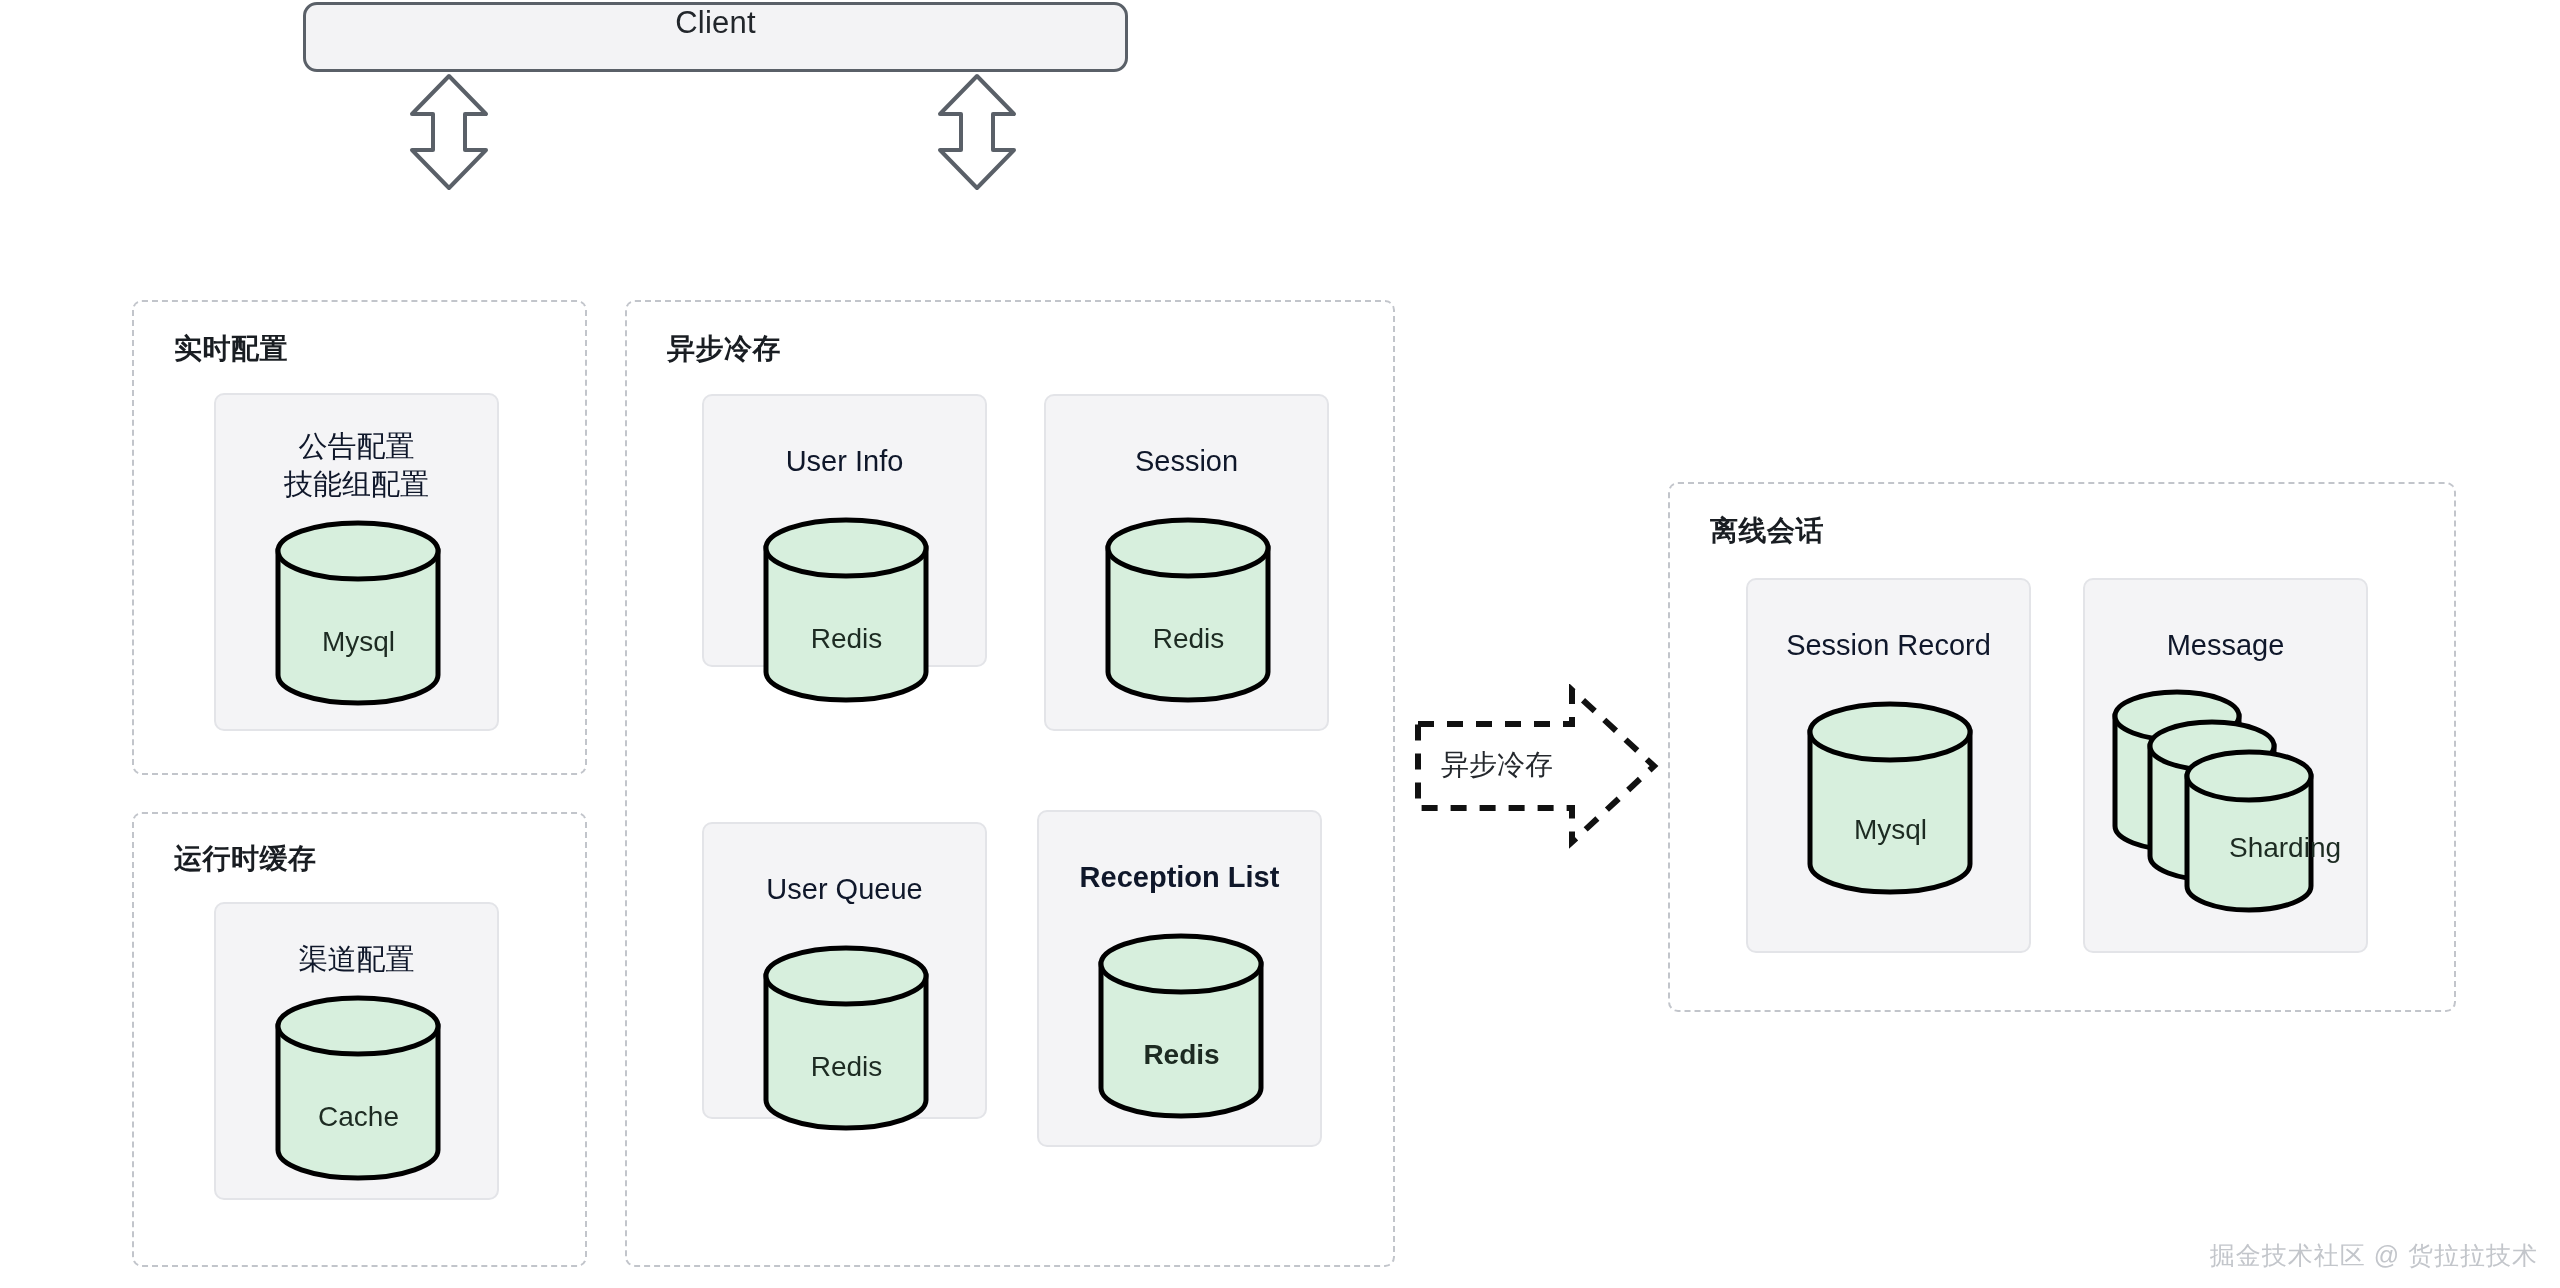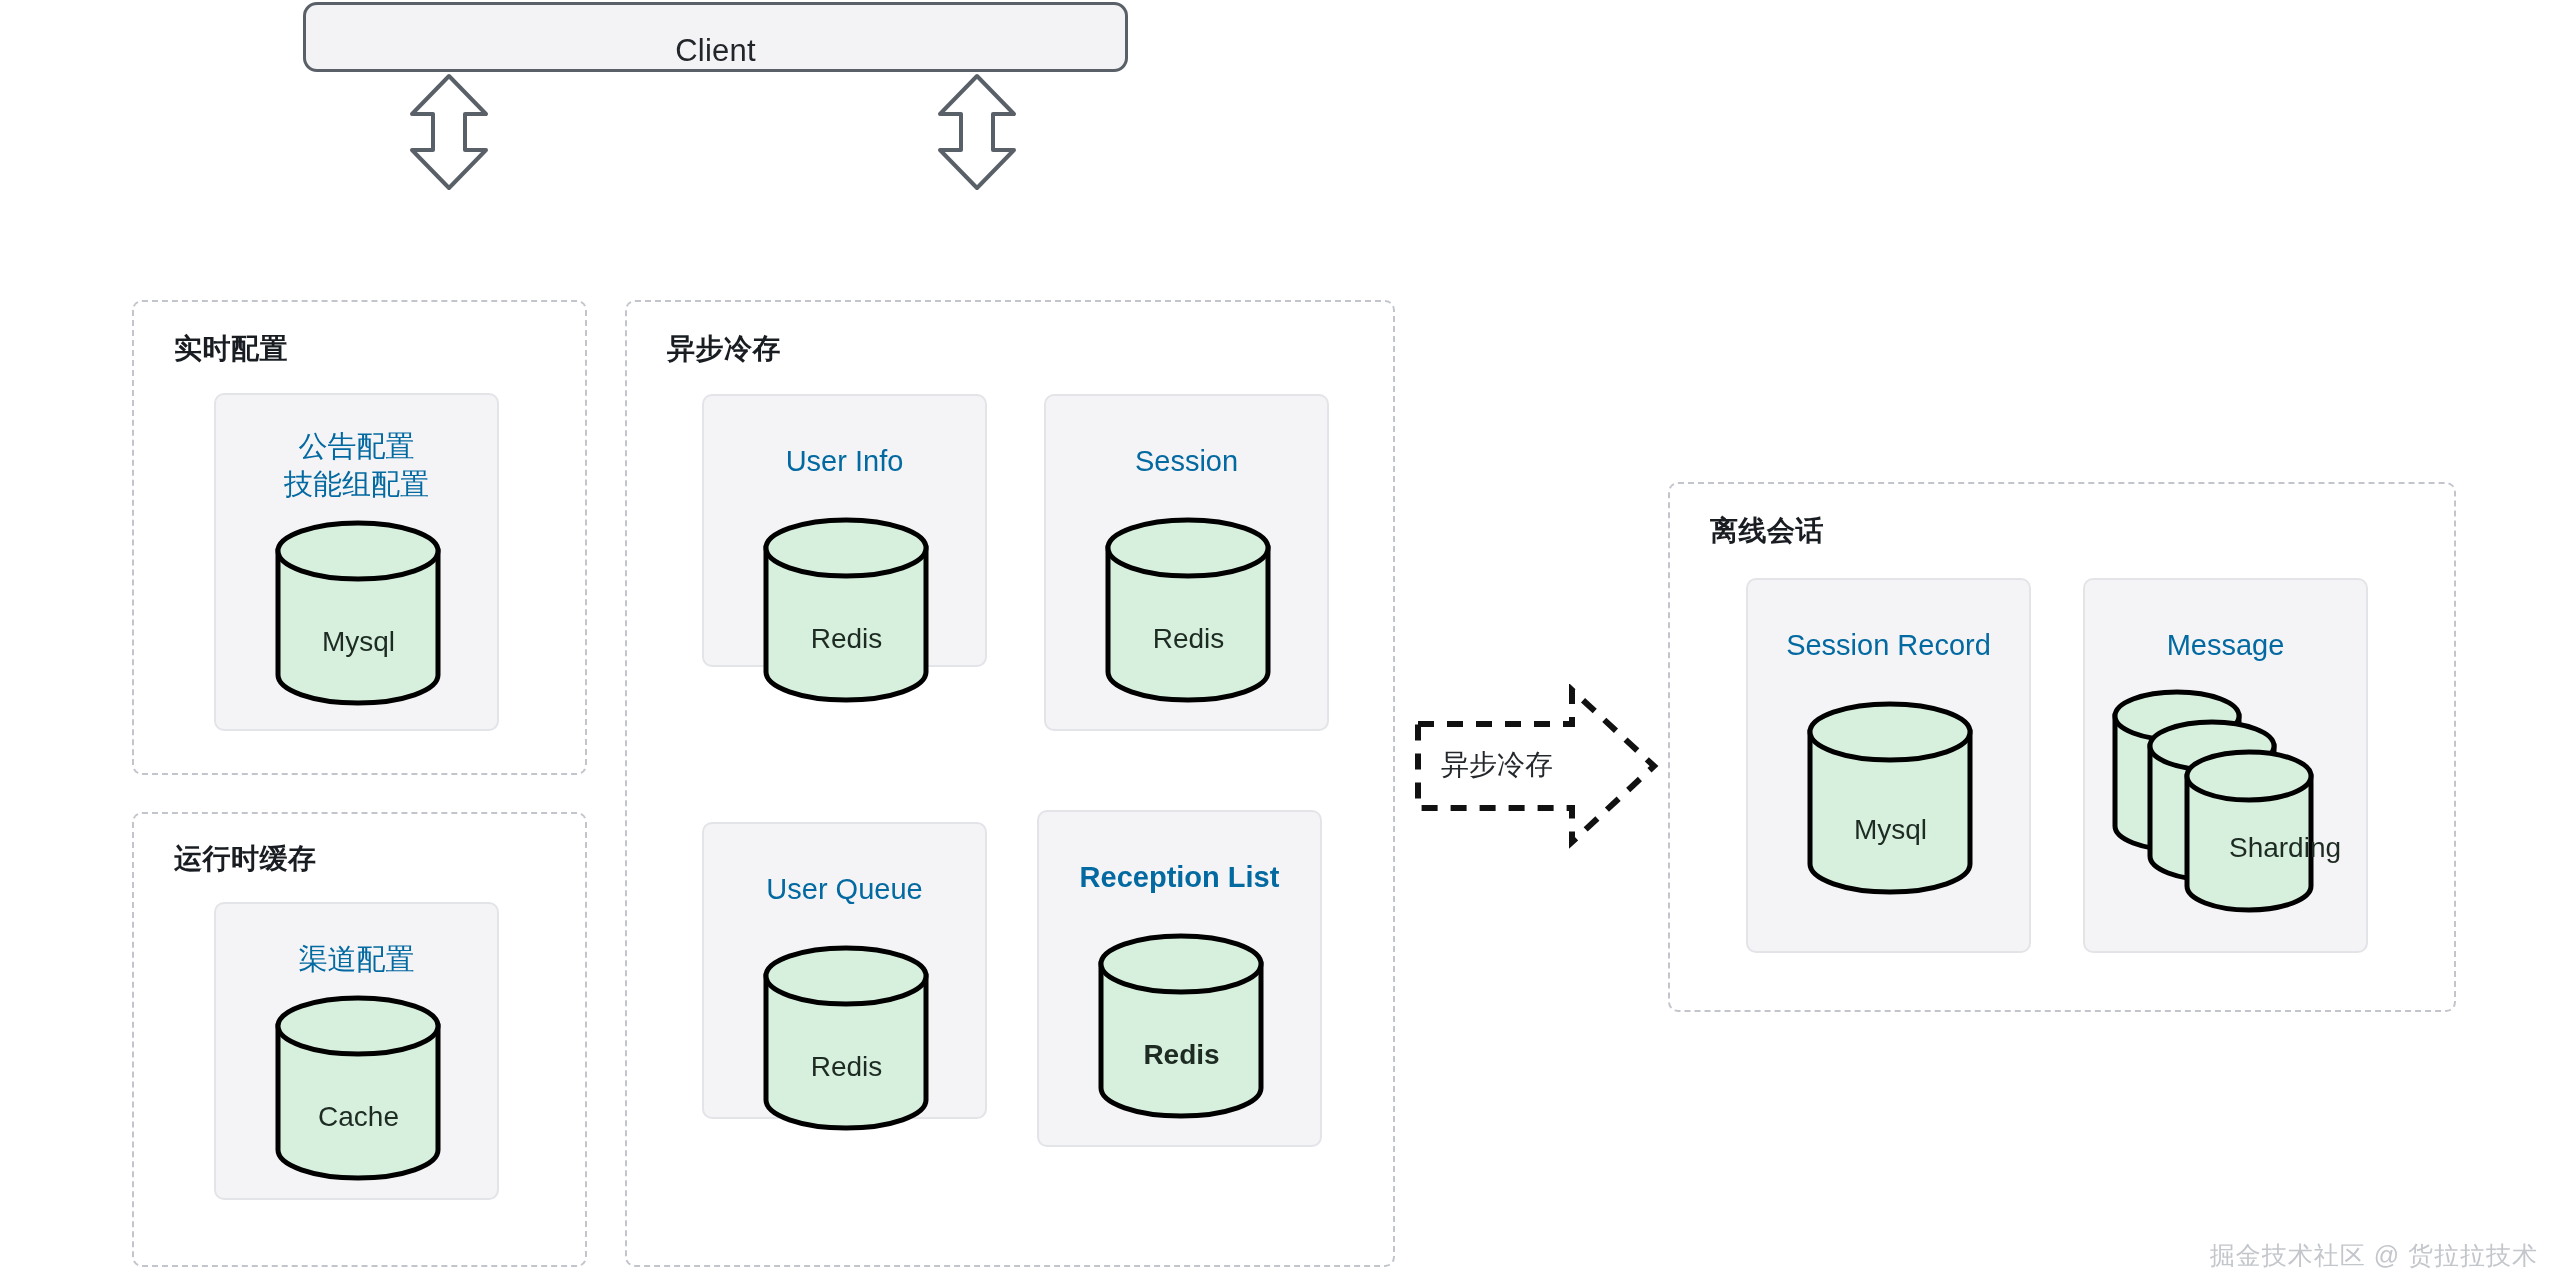--- a/index.html
+++ b/index.html
@@ -27,21 +27,21 @@
     position: absolute;
     left: 303px;
     top: 2px;
     width: 825px;
     height: 70px;
     background: #f3f3f5;
     border: 3px solid #5a6068;
     border-radius: 14px;
     box-sizing: border-box;
     display: flex;
-    align-items: flex-end;
+    align-items: flex-start;
     justify-content: center;
   }
   .client-label {
     font-size: 31px;
     color: #22262b;
     letter-spacing: 0.2px;
   }
 
   
   .group {
@@ -67,21 +67,21 @@
     background: #f4f4f6;
     border: 2px solid #e3e4e8;
     border-radius: 10px;
   }
   .card-title {
     position: absolute;
     left: 0;
     width: 100%;
     text-align: center;
     font-size: 29px;
-    color: #0369a1;
+    color: #0f172a;
     line-height: 1.32;
     white-space: pre-line;
   }
 
   
   .cyl {
     position: absolute;
   }
   .cyl svg { display: block; overflow: visible; }
   .cyl-label {

